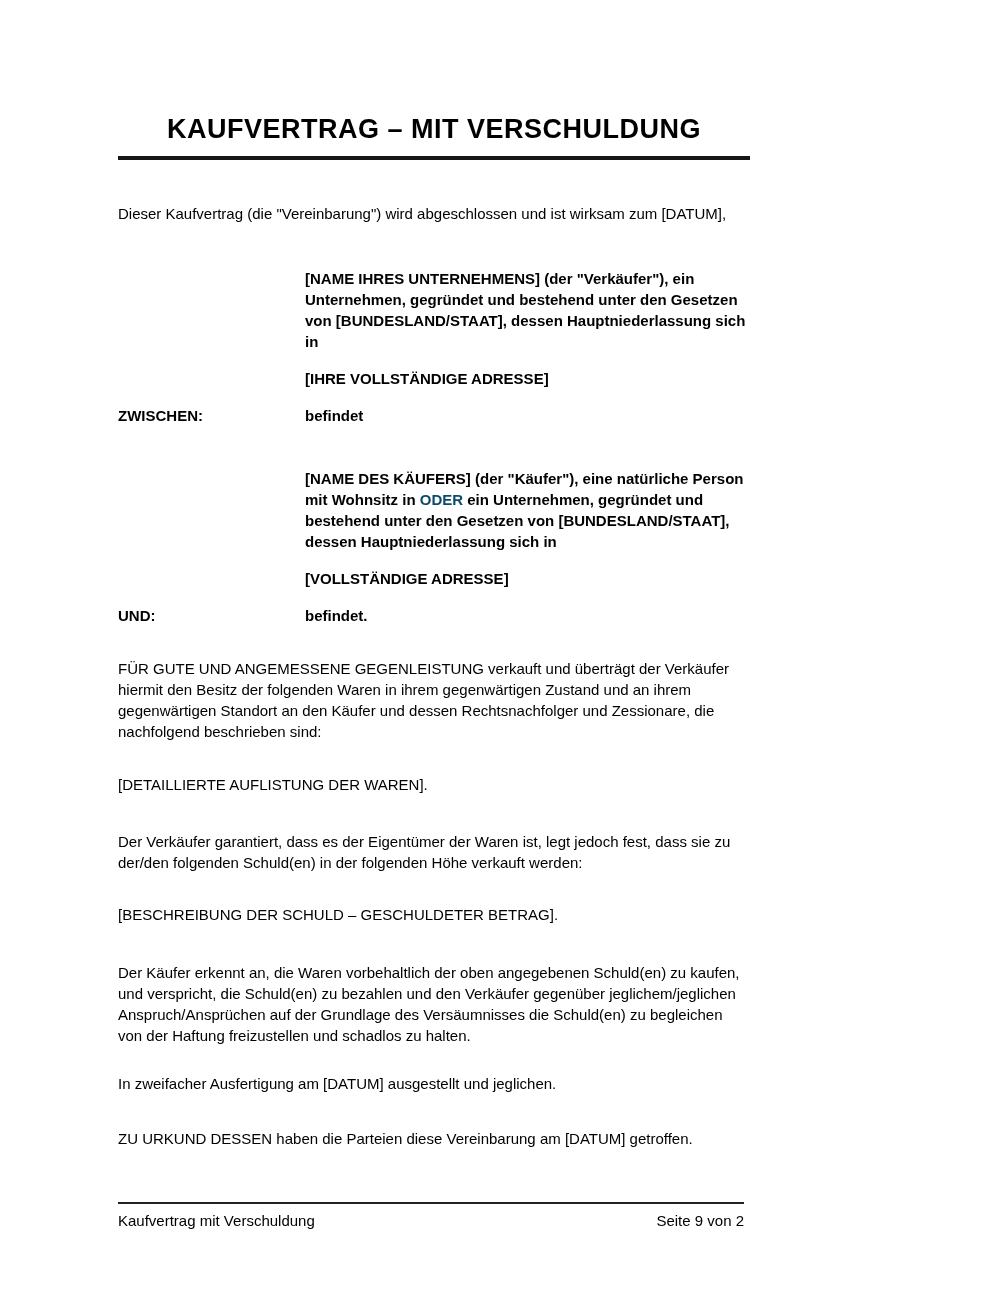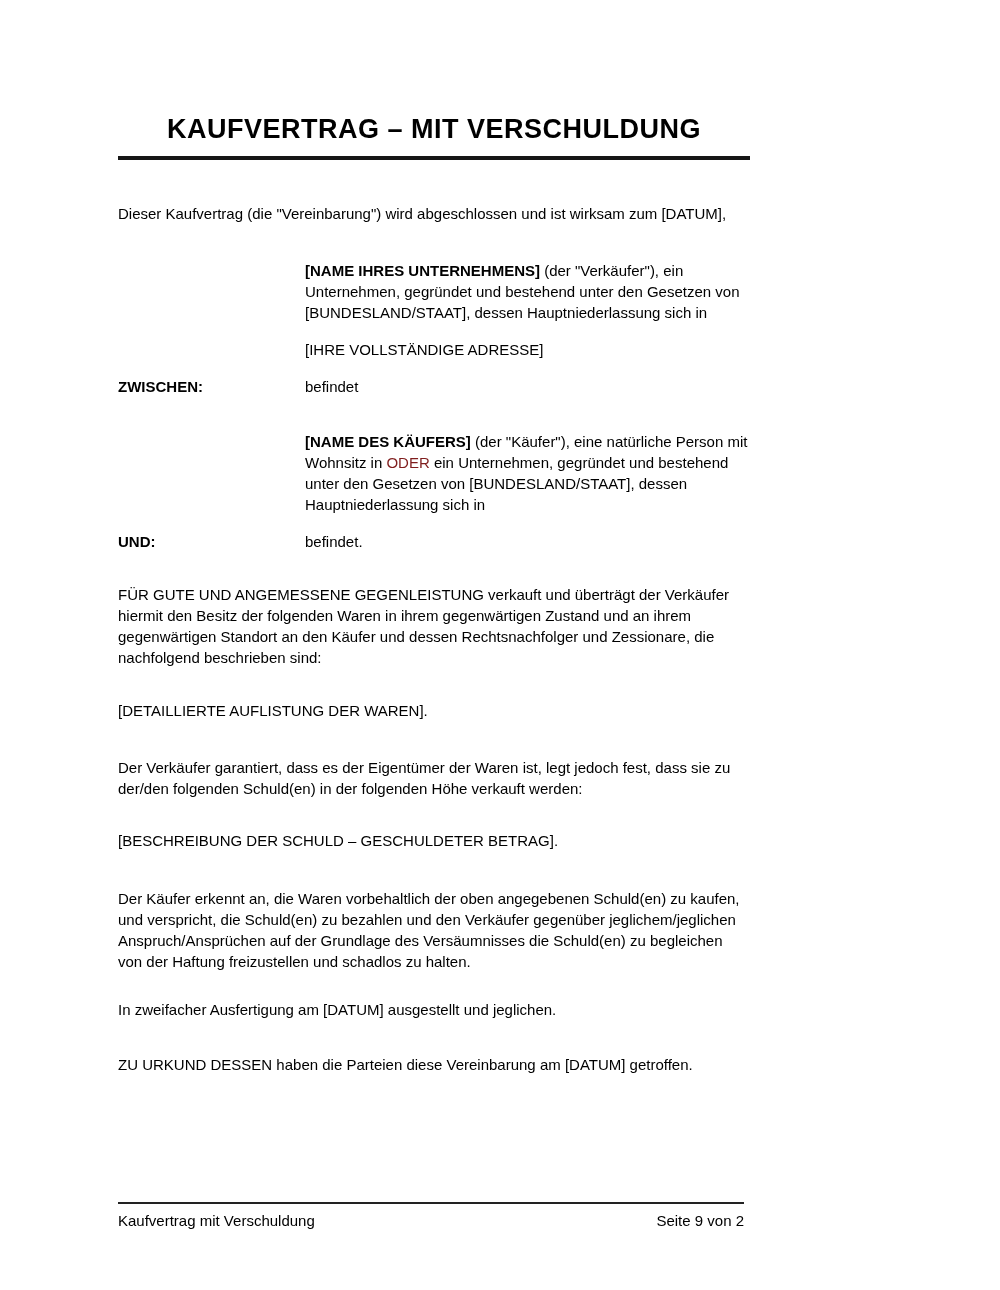--- a/index.html
+++ b/index.html
@@ -51,27 +51,28 @@
   }
   .party-label {
     width: 187px;
     flex-shrink: 0;
     font-weight: bold;
   }
   .party-body {
     flex: 1;
   }
   .party-body p {
-    margin: 0 0 16px 0;
+    margin: 8px 0 16px 0;
+    font-weight: bold;
   }
   .party-body p:last-child {
     margin-bottom: 0;
   }
   .muted {
-    color: #7f1d1d;
+    color: #0c4a6e;
   }
   .footer {
     position: absolute;
     left: 118px;
     right: 124px;
     top: 1202px;
   }
   .footer-rule {
     height: 0;
     border: none;
@@ -103,20 +104,21 @@
         <p><strong>[NAME IHRES UNTERNEHMENS]</strong><span> (der "Verkäufer"), ein Unternehmen, gegründet und bestehend unter den Gesetzen von [BUNDESLAND/STAAT], dessen Hauptniederlassung sich in</span></p>
         <p>[IHRE VOLLSTÄNDIGE ADRESSE]</p>
         <p>befindet</p>
       </div>
     </div>
 
     <div class="party mt-buyer">
       <div class="party-label">UND:</div>
       <div class="party-body">
         <p><strong>[NAME DES KÄUFERS]</strong><span> (der "Käufer"), eine natürliche Person mit Wohnsitz in </span><span class="muted">ODER</span><span> ein Unternehmen, gegründet und bestehend unter den Gesetzen von [BUNDESLAND/STAAT], dessen Hauptniederlassung sich in</span></p>
+        <p>[VOLLSTÄNDIGE ADRESSE]</p>
         <p>befindet.</p>
       </div>
     </div>
 
     <p class="mt-32">FÜR GUTE UND ANGEMESSENE GEGENLEISTUNG verkauft und überträgt der Verkäufer hiermit den Besitz der folgenden Waren in ihrem gegenwärtigen Zustand und an ihrem gegenwärtigen Standort an den Käufer und dessen Rechtsnachfolger und Zessionare, die nachfolgend beschrieben sind:</p>
 
     <p class="mt-32">[DETAILLIERTE AUFLISTUNG DER WAREN].</p>
 
     <p class="mt-36">Der Verkäufer garantiert, dass es der Eigentümer der Waren ist, legt jedoch fest, dass sie zu der/den folgenden Schuld(en) in der folgenden Höhe verkauft werden:</p>
 

